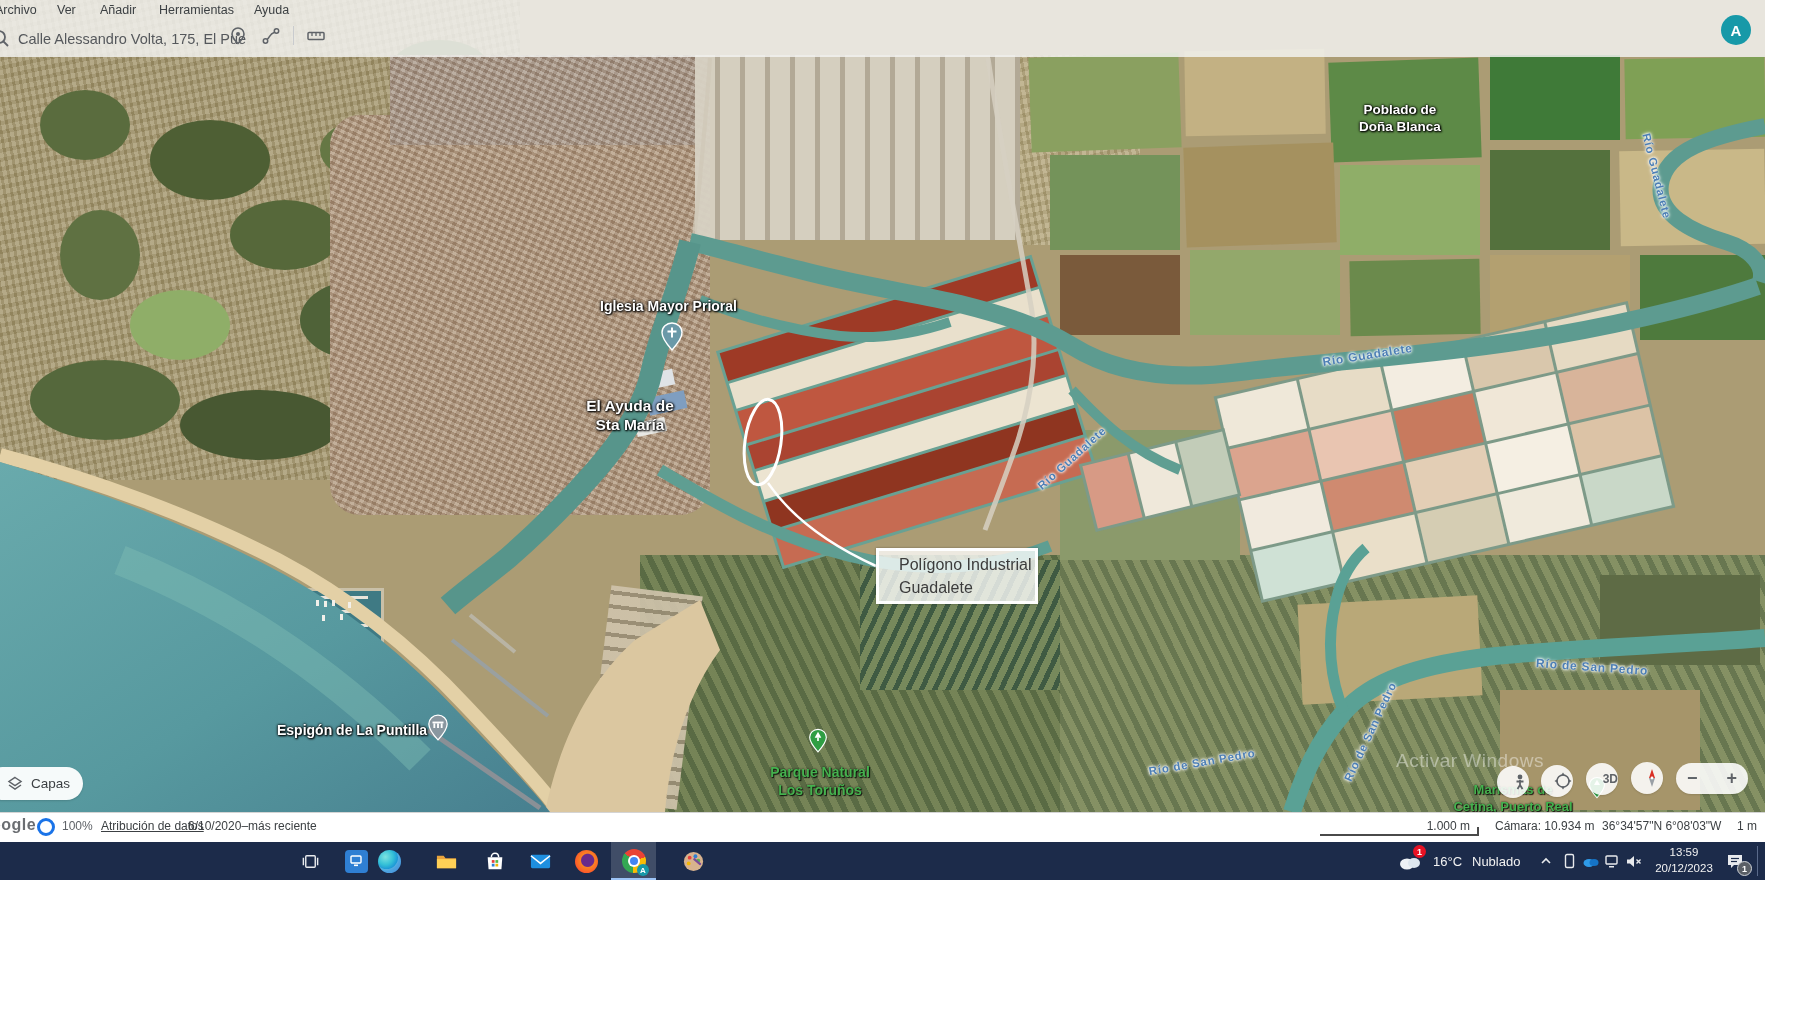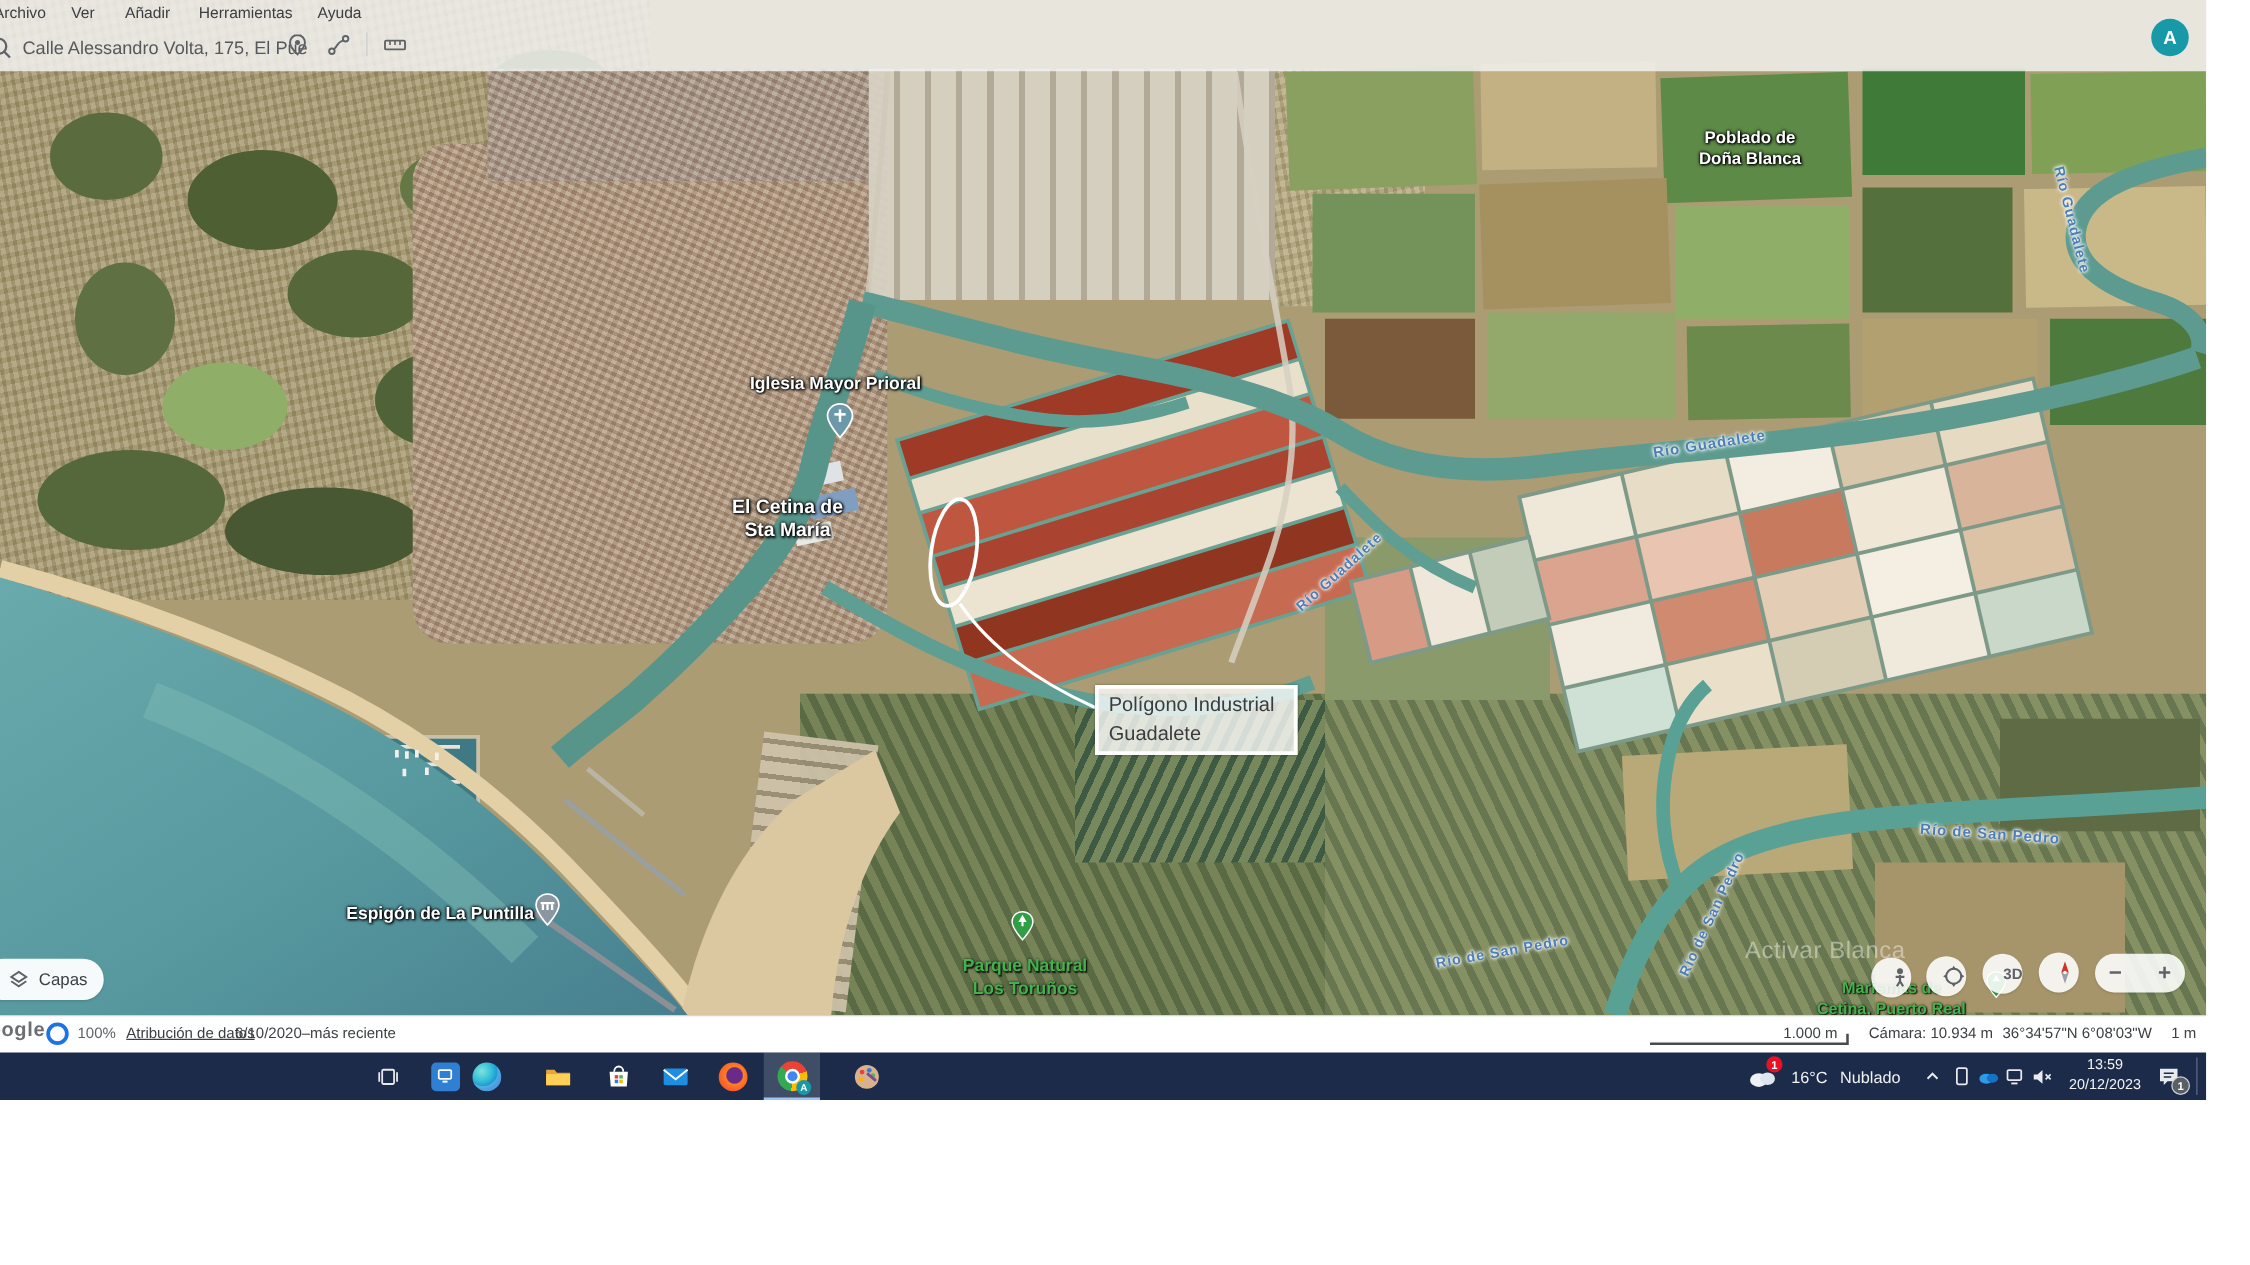--- a/index.html
+++ b/index.html
@@ -31,21 +31,21 @@
   .plbl{position:absolute;color:#fff;font-weight:700;text-align:center;line-height:1.25;
         text-shadow:0 0 2px #000,0 0 3px #000,1px 1px 2px rgba(0,0,0,.95);white-space:nowrap;}
   .glbl{position:absolute;color:#45b14e;font-weight:700;text-align:center;line-height:1.3;
         text-shadow:0 0 2px rgba(0,0,0,.9),1px 1px 1px rgba(0,0,0,.8);white-space:nowrap;}
   .rlbl{position:absolute;color:#4d7fb5;font-weight:700;letter-spacing:.8px;white-space:nowrap;
         text-shadow:0 0 2px #fff,0 0 3px #fff,0 0 4px rgba(255,255,255,.95);}
   .pin{position:absolute;}
   .infobox{position:absolute;left:876px;top:548px;width:162px;height:56px;
         background:rgba(255,255,255,.78);border:3px solid rgba(255,255,255,.95);
         box-shadow:0 0 2px rgba(0,0,0,.35);color:#3c3c3c;font-size:16px;line-height:1.45;
-        padding:2px 8px;box-sizing:border-box;white-space:nowrap;}
+        padding:2px 20px;box-sizing:border-box;white-space:nowrap;}
   .watermark{position:absolute;left:1396px;top:750px;font-size:19px;color:rgba(255,255,255,.42);
         letter-spacing:.5px;z-index:3;}
 
   
   .topbar{position:absolute;left:0;top:0;width:1765px;height:57px;background:rgba(243,243,241,.84);z-index:10;}
   .menuitem{position:absolute;top:1px;font-size:12.5px;color:#3c4043;padding:2px 4px;cursor:default;}
   .searchtext{position:absolute;left:18px;top:31px;font-size:14.5px;color:#55585c;}
   .sbicon{position:absolute;top:26px;width:20px;height:20px;color:#5f6368;}
   .sbdivider{position:absolute;left:293px;top:26px;width:1px;height:19px;background:#c9cbce;}
   .avatar{position:absolute;left:1721px;top:15px;width:30px;height:30px;border-radius:50%;
@@ -247,21 +247,21 @@
     </div>
     <div class="plbl" style="left:600px;top:298px;font-size:14px;">Iglesia Mayor Prioral</div>
     <div class="pin" style="left:660px;top:322px;">
       <svg width="24" height="30" viewBox="0 0 24 30">
         <path d="M12,1 C6.5,1 2,5.3 2,10.6 C2,17 12,28 12,28 C12,28 22,17 22,10.6 C22,5.3 17.5,1 12,1 Z" fill="#6b99a8" stroke="#ffffff" stroke-width="1.4"></path>
         <rect x="11" y="5.5" width="2" height="10" fill="#fff"></rect>
           <rect x="7.5" y="8.5" width="9" height="2" fill="#fff"></rect>
       </svg>
     </div>
     <div class="plbl" style="left:560px;top:396px;width:140px;font-size:15.5px;">
-      <div>El Cetina de</div>
+      <div>El Ayuda de</div>
       <div>Sta María</div>
     </div>
     <div class="plbl" style="left:277px;top:722px;font-size:14px;">Espigón de La Puntilla</div>
     <div class="pin" style="left:427px;top:714px;">
       <svg width="22" height="28" viewBox="0 0 24 30">
         <path d="M12,1 C6.5,1 2,5.3 2,10.6 C2,17 12,28 12,28 C12,28 22,17 22,10.6 C22,5.3 17.5,1 12,1 Z" fill="#8a97a0" stroke="#ffffff" stroke-width="1.4"></path>
         <rect x="6" y="8" width="12" height="2" fill="#fff"></rect>
           <rect x="7" y="10" width="2" height="5" fill="#fff"></rect>
           <rect x="11" y="10" width="2" height="5" fill="#fff"></rect>
           <rect x="15" y="10" width="2" height="5" fill="#fff"></rect>
@@ -291,21 +291,21 @@
 
     <svg class="map-svg" width="1765" height="812" viewBox="0 0 1765 812" style="pointer-events:none;">
       <ellipse cx="763" cy="442" rx="18" ry="43" transform="rotate(8 763 442)" fill="none" stroke="#ffffff" stroke-width="3"></ellipse>
       <path d="M768,483 C792,518 832,546 876,566" fill="none" stroke="#ffffff" stroke-width="2.5"></path>
     </svg>
     <div class="infobox">
       <div>Polígono Industrial</div>
       <div>Guadalete</div>
     </div>
 
-    <div class="watermark">Activar Blanca</div>
+    <div class="watermark">Activar Windows</div>
   </div>
 
   <div class="topbar">
     <div class="menuitem" style="left:-9px;">Archivo</div>
     <div class="menuitem" style="left:53px;">Ver</div>
     <div class="menuitem" style="left:96px;">Añadir</div>
     <div class="menuitem" style="left:155px;">Herramientas</div>
     <div class="menuitem" style="left:250px;">Ayuda</div>
 
     <svg class="sbicon" style="left:-10px;top:28px;" viewBox="0 0 20 20">

